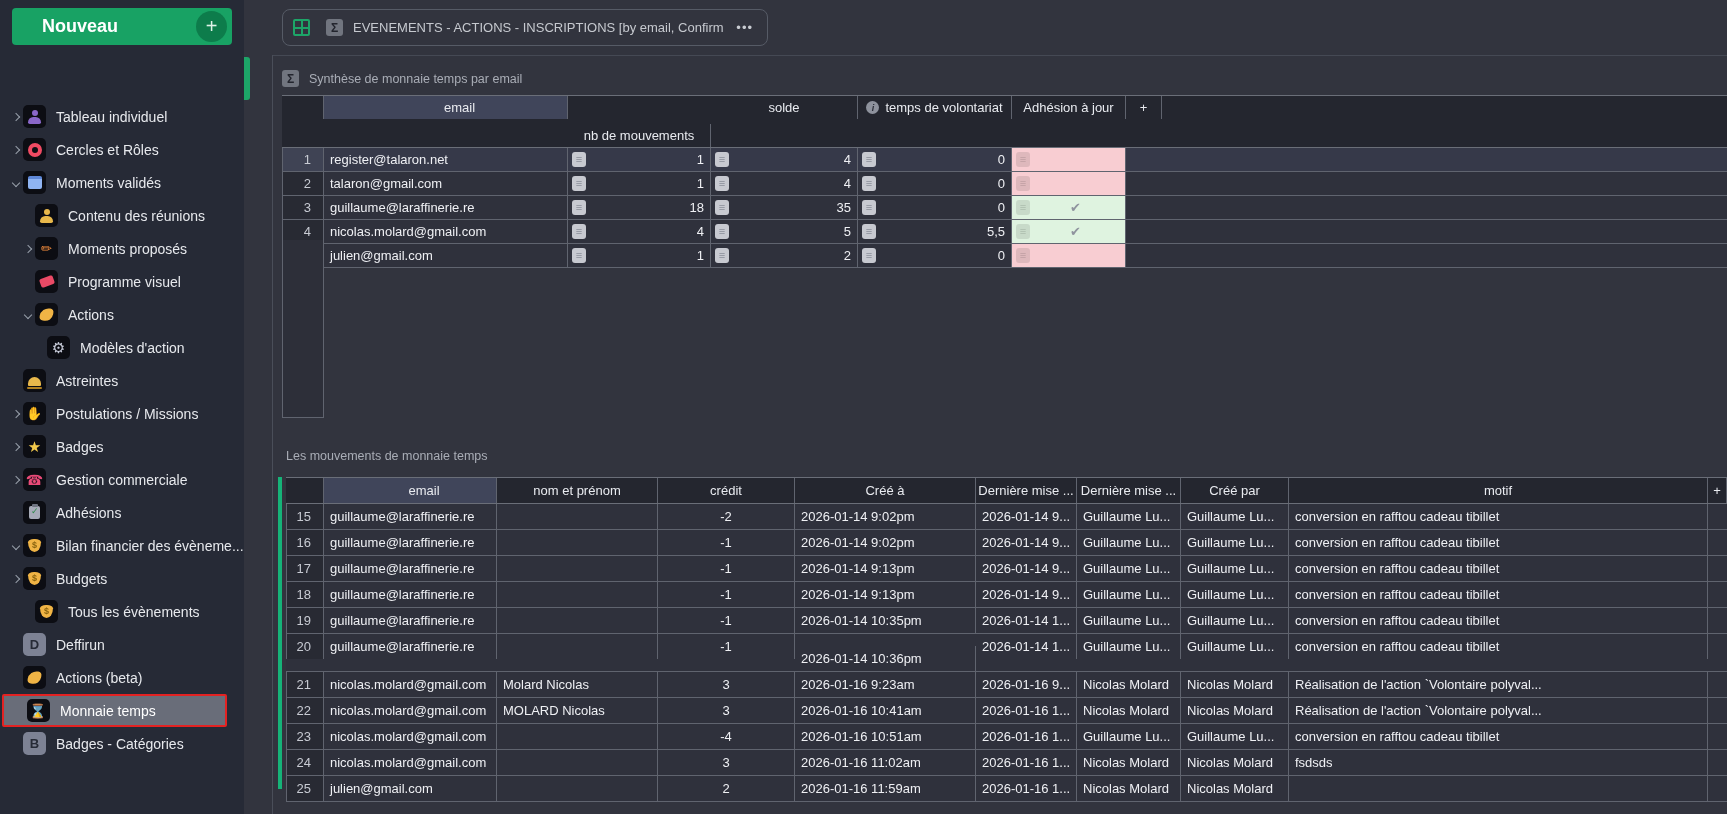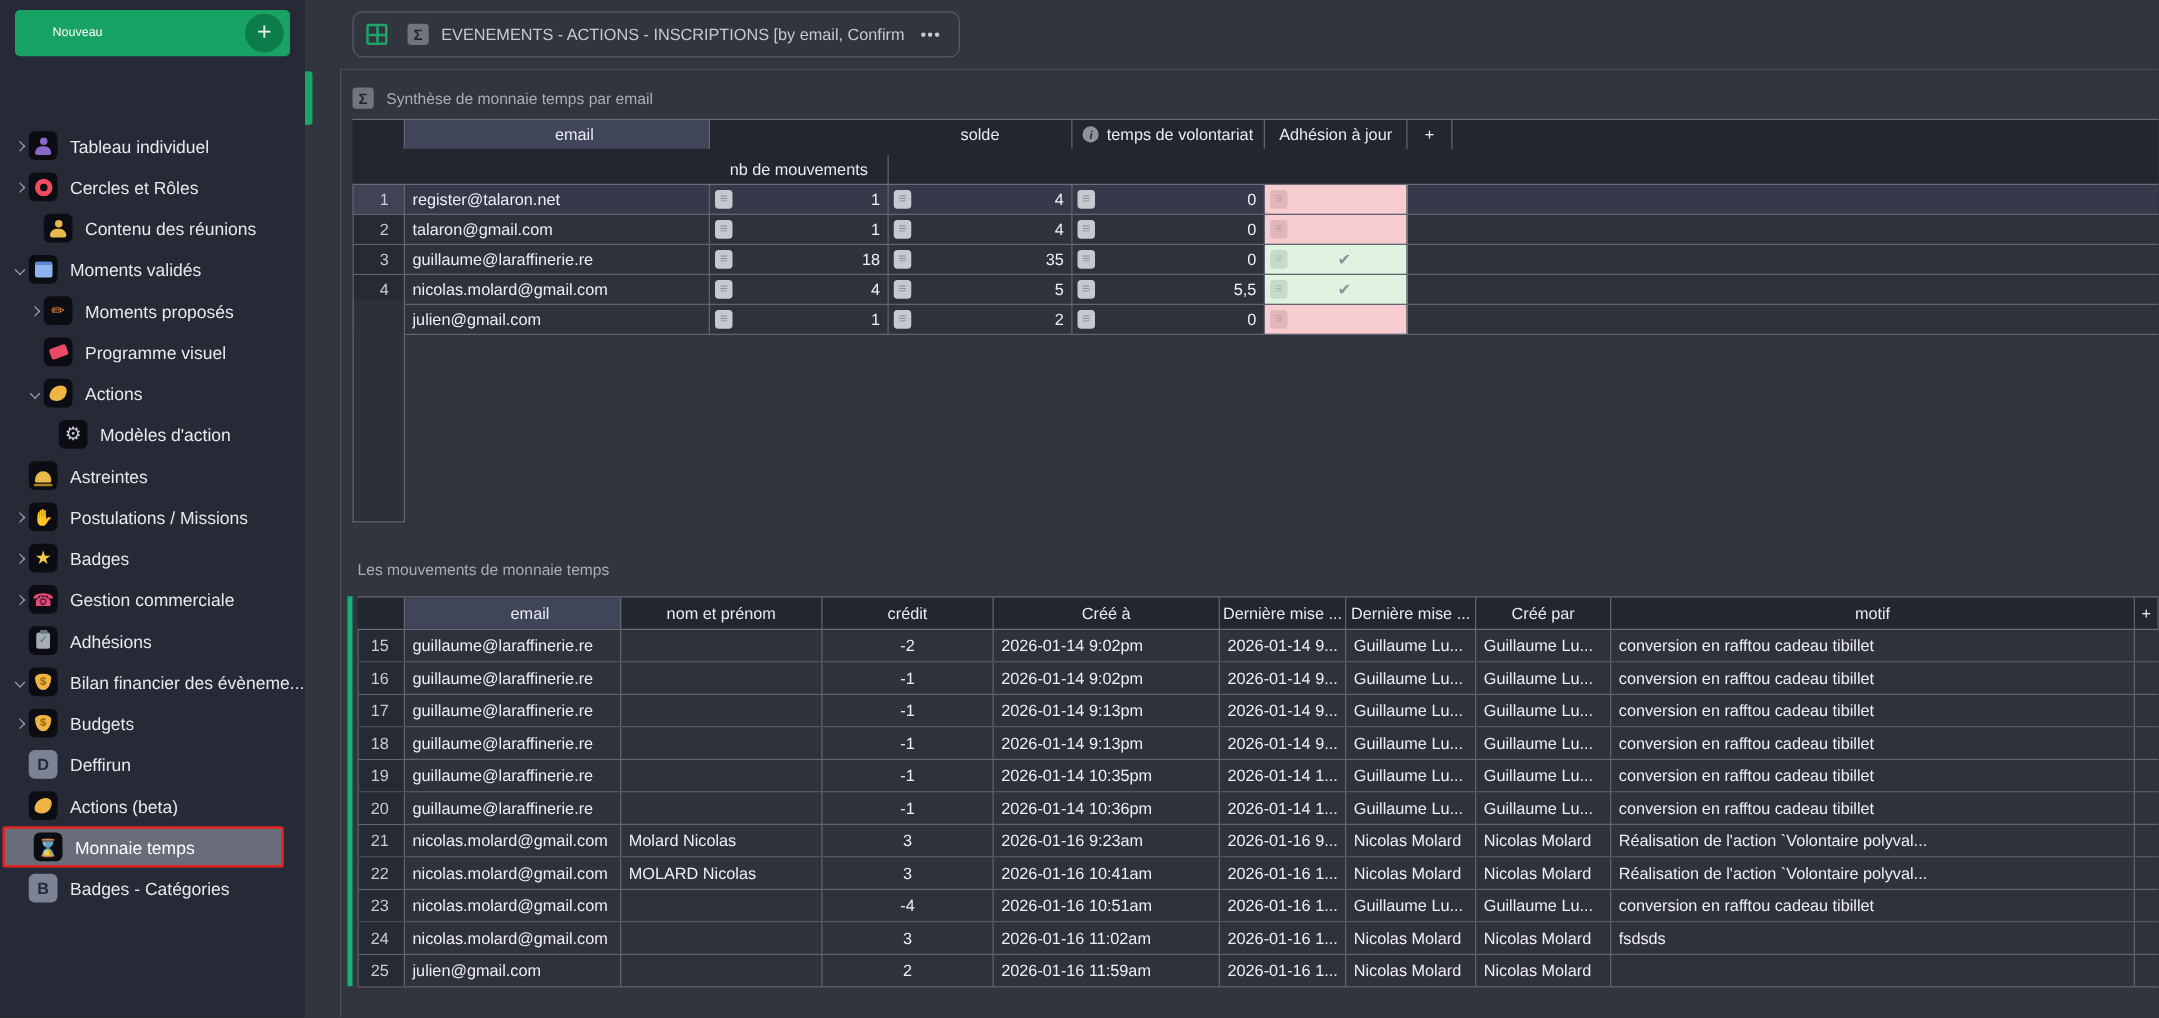--- a/index.html
+++ b/index.html
@@ -4,21 +4,21 @@
 <style>
   * { box-sizing: border-box; margin: 0; padding: 0; }
   html,body { width:1727px; height:814px; }
   body { position:relative; overflow:hidden; background:#32343E; font-family:"Liberation Sans",sans-serif; }
 
   
   .sidebar { position:absolute; left:0; top:0; width:244px; height:814px; background:#262A36; }
   .new-btn { position:absolute; left:12px; top:8px; width:220px; height:37px; background:#18A264; border:none;
              border-radius:4px; display:flex; align-items:center; justify-content:space-between;
              padding:0 5px 0 30px; cursor:pointer; }
-  .new-btn .lbl { color:#FFFFFF; font-weight:normal; font-size:10px; }
+  .new-btn .lbl { color:#FFFFFF; font-weight:bold; font-size:18px; }
   .plus-circle { width:31px; height:31px; border-radius:50%; background:#0D7C4B; color:#DFF3E8; font-size:20px;
                  display:flex; align-items:center; justify-content:center; }
   .nav { position:absolute; left:0; top:100px; right:0; }
   .nav-item { height:33px; display:flex; align-items:center; color:#E7E9ED; font-size:14px; cursor:pointer; position:relative; }
   .nav-item .arrow { width:15px; display:flex; align-items:center; justify-content:center; flex:0 0 auto; }
   .chev { display:inline-block; width:6px; height:6px; border-right:1.6px solid #99A0AB; border-bottom:1.6px solid #99A0AB;
           transform:rotate(-45deg); }
   .chev.down { transform:rotate(45deg); }
   .icn { width:23px; height:23px; background:#0C0D13; border-radius:5px; display:flex; align-items:center;
          justify-content:center; flex:0 0 auto; margin-right:10px; font-size:13px; line-height:1; overflow:hidden; }
@@ -120,126 +120,133 @@
       </div>
       <div class="nav-item" style="padding-left: 8px;">
         <span class="arrow">
           <i class="chev"></i>
         </span>
         <span class="icn">
           <span class="shape-ring"></span>
         </span>
         <span class="nav-label">Cercles et Rôles</span>
       </div>
+      <div class="nav-item" style="padding-left: 8px;">
+        <span class="arrow">
+          <i class="chev down"></i>
+        </span>
+        <span class="icn">
+          <span class="shape-cal"></span>
+        </span>
+        <span class="nav-label">Moments validés</span>
+      </div>
       <div class="nav-item" style="padding-left: 20px;">
         <span class="arrow"></span>
         <span class="icn">
           <span class="shape-bust gold"></span>
         </span>
         <span class="nav-label">Contenu des réunions</span>
       </div>
-      <div class="nav-item" style="padding-left: 8px;">
+      <div class="nav-item" style="padding-left: 20px;">
+        <span class="arrow">
+          <i class="chev"></i>
+        </span>
+        <span class="icn">
+          <span class="g-pencil">✏</span>
+        </span>
+        <span class="nav-label">Moments proposés</span>
+      </div>
+      <div class="nav-item" style="padding-left: 20px;">
+        <span class="arrow"></span>
+        <span class="icn">
+          <span class="shape-ticket"></span>
+        </span>
+        <span class="nav-label">Programme visuel</span>
+      </div>
+      <div class="nav-item" style="padding-left: 20px;">
         <span class="arrow">
           <i class="chev down"></i>
         </span>
         <span class="icn">
-          <span class="shape-cal"></span>
-        </span>
-        <span class="nav-label">Moments validés</span>
+          <span class="shape-muscle"></span>
+        </span>
+        <span class="nav-label">Actions</span>
+      </div>
+      <div class="nav-item" style="padding-left: 32px;">
+        <span class="arrow"></span>
+        <span class="icn">
+          <span class="g-gear">⚙</span>
+        </span>
+        <span class="nav-label">Modèles d'action</span>
+      </div>
+      <div class="nav-item" style="padding-left: 8px;">
+        <span class="arrow"></span>
+        <span class="icn">
+          <span class="shape-bell"></span>
+        </span>
+        <span class="nav-label">Astreintes</span>
+      </div>
+      <div class="nav-item" style="padding-left: 8px;">
+        <span class="arrow">
+          <i class="chev"></i>
+        </span>
+        <span class="icn">
+          <span class="g-hand">✋</span>
+        </span>
+        <span class="nav-label">Postulations / Missions</span>
+      </div>
+      <div class="nav-item" style="padding-left: 8px;">
+        <span class="arrow">
+          <i class="chev"></i>
+        </span>
+        <span class="icn">
+          <span class="g-star">★</span>
+        </span>
+        <span class="nav-label">Badges</span>
+      </div>
+      <div class="nav-item" style="padding-left: 8px;">
+        <span class="arrow">
+          <i class="chev"></i>
+        </span>
+        <span class="icn">
+          <span class="g-phone">☎</span>
+        </span>
+        <span class="nav-label">Gestion commerciale</span>
+      </div>
+      <div class="nav-item" style="padding-left: 8px;">
+        <span class="arrow"></span>
+        <span class="icn">
+          <span class="shape-clip"></span>
+        </span>
+        <span class="nav-label">Adhésions</span>
+      </div>
+      <div class="nav-item" style="padding-left: 8px;">
+        <span class="arrow">
+          <i class="chev down"></i>
+        </span>
+        <span class="icn">
+          <span class="shape-bag"></span>
+        </span>
+        <span class="nav-label">Bilan financier des évèneme...</span>
+      </div>
+      <div class="nav-item" style="padding-left: 8px;">
+        <span class="arrow">
+          <i class="chev"></i>
+        </span>
+        <span class="icn">
+          <span class="shape-bag"></span>
+        </span>
+        <span class="nav-label">Budgets</span>
       </div>
       <div class="nav-item" style="padding-left: 20px;">
-        <span class="arrow">
-          <i class="chev"></i>
-        </span>
-        <span class="icn">
-          <span class="g-pencil">✏</span>
-        </span>
-        <span class="nav-label">Moments proposés</span>
-      </div>
-      <div class="nav-item" style="padding-left: 20px;">
-        <span class="arrow"></span>
-        <span class="icn">
-          <span class="shape-ticket"></span>
-        </span>
-        <span class="nav-label">Programme visuel</span>
-      </div>
-      <div class="nav-item" style="padding-left: 20px;">
-        <span class="arrow">
-          <i class="chev down"></i>
-        </span>
-        <span class="icn">
-          <span class="shape-muscle"></span>
-        </span>
-        <span class="nav-label">Actions</span>
-      </div>
-      <div class="nav-item" style="padding-left: 32px;">
-        <span class="arrow"></span>
-        <span class="icn">
-          <span class="g-gear">⚙</span>
-        </span>
-        <span class="nav-label">Modèles d'action</span>
-      </div>
-      <div class="nav-item" style="padding-left: 8px;">
-        <span class="arrow"></span>
-        <span class="icn">
-          <span class="shape-bell"></span>
-        </span>
-        <span class="nav-label">Astreintes</span>
-      </div>
-      <div class="nav-item" style="padding-left: 8px;">
-        <span class="arrow">
-          <i class="chev"></i>
-        </span>
-        <span class="icn">
-          <span class="g-hand">✋</span>
-        </span>
-        <span class="nav-label">Postulations / Missions</span>
-      </div>
-      <div class="nav-item" style="padding-left: 8px;">
-        <span class="arrow">
-          <i class="chev"></i>
-        </span>
-        <span class="icn">
-          <span class="g-star">★</span>
-        </span>
-        <span class="nav-label">Badges</span>
-      </div>
-      <div class="nav-item" style="padding-left: 8px;">
-        <span class="arrow">
-          <i class="chev"></i>
-        </span>
-        <span class="icn">
-          <span class="g-phone">☎</span>
-        </span>
-        <span class="nav-label">Gestion commerciale</span>
-      </div>
-      <div class="nav-item" style="padding-left: 8px;">
-        <span class="arrow"></span>
-        <span class="icn">
-          <span class="shape-clip"></span>
-        </span>
-        <span class="nav-label">Adhésions</span>
-      </div>
-      <div class="nav-item" style="padding-left: 8px;">
-        <span class="arrow">
-          <i class="chev down"></i>
-        </span>
+        <span class="arrow"></span>
         <span class="icn">
           <span class="shape-bag"></span>
         </span>
-        <span class="nav-label">Bilan financier des évèneme...</span>
-      </div>
-      <div class="nav-item" style="padding-left: 8px;">
-        <span class="arrow">
-          <i class="chev"></i>
-        </span>
-        <span class="icn">
-          <span class="shape-bag"></span>
-        </span>
-        <span class="nav-label">Budgets</span>
+        <span class="nav-label">Tous les évènements</span>
       </div>
       <div class="nav-item" style="padding-left: 8px;">
         <span class="arrow"></span>
         <span class="icn badge-box">D</span>
         <span class="nav-label">Deffirun</span>
       </div>
       <div class="nav-item" style="padding-left: 8px;">
         <span class="arrow"></span>
         <span class="icn">
           <span class="shape-muscle"></span>
@@ -490,21 +497,21 @@
       <div class="cell" style="width: 101px;">2026-01-14 1...</div>
       <div class="cell" style="width: 104px;">Guillaume Lu...</div>
       <div class="cell" style="width: 108px;">Guillaume Lu...</div>
       <div class="cell" style="width: 419px;">conversion en rafftou cadeau tibillet</div>
     </div>
     <div class="drow">
       <div class="numcell" style="width: 38px;">20</div>
       <div class="cell" style="width: 173px;">guillaume@laraffinerie.re</div>
       <div class="cell" style="width: 161px;"></div>
       <div class="cell center" style="width: 137px;">-1</div>
-      <div class="cell" style="width: 181px;">2026-01-14 10:36pm</div>
+      <div class="cell" style="width: 181px; margin-top: 12px;">2026-01-14 10:36pm</div>
       <div class="cell" style="width: 101px;">2026-01-14 1...</div>
       <div class="cell" style="width: 104px;">Guillaume Lu...</div>
       <div class="cell" style="width: 108px;">Guillaume Lu...</div>
       <div class="cell" style="width: 419px;">conversion en rafftou cadeau tibillet</div>
     </div>
     <div class="drow">
       <div class="numcell" style="width: 38px;">21</div>
       <div class="cell" style="width: 173px;">nicolas.molard@gmail.com</div>
       <div class="cell" style="width: 161px;">Molard Nicolas</div>
       <div class="cell center" style="width: 137px;">3</div>

